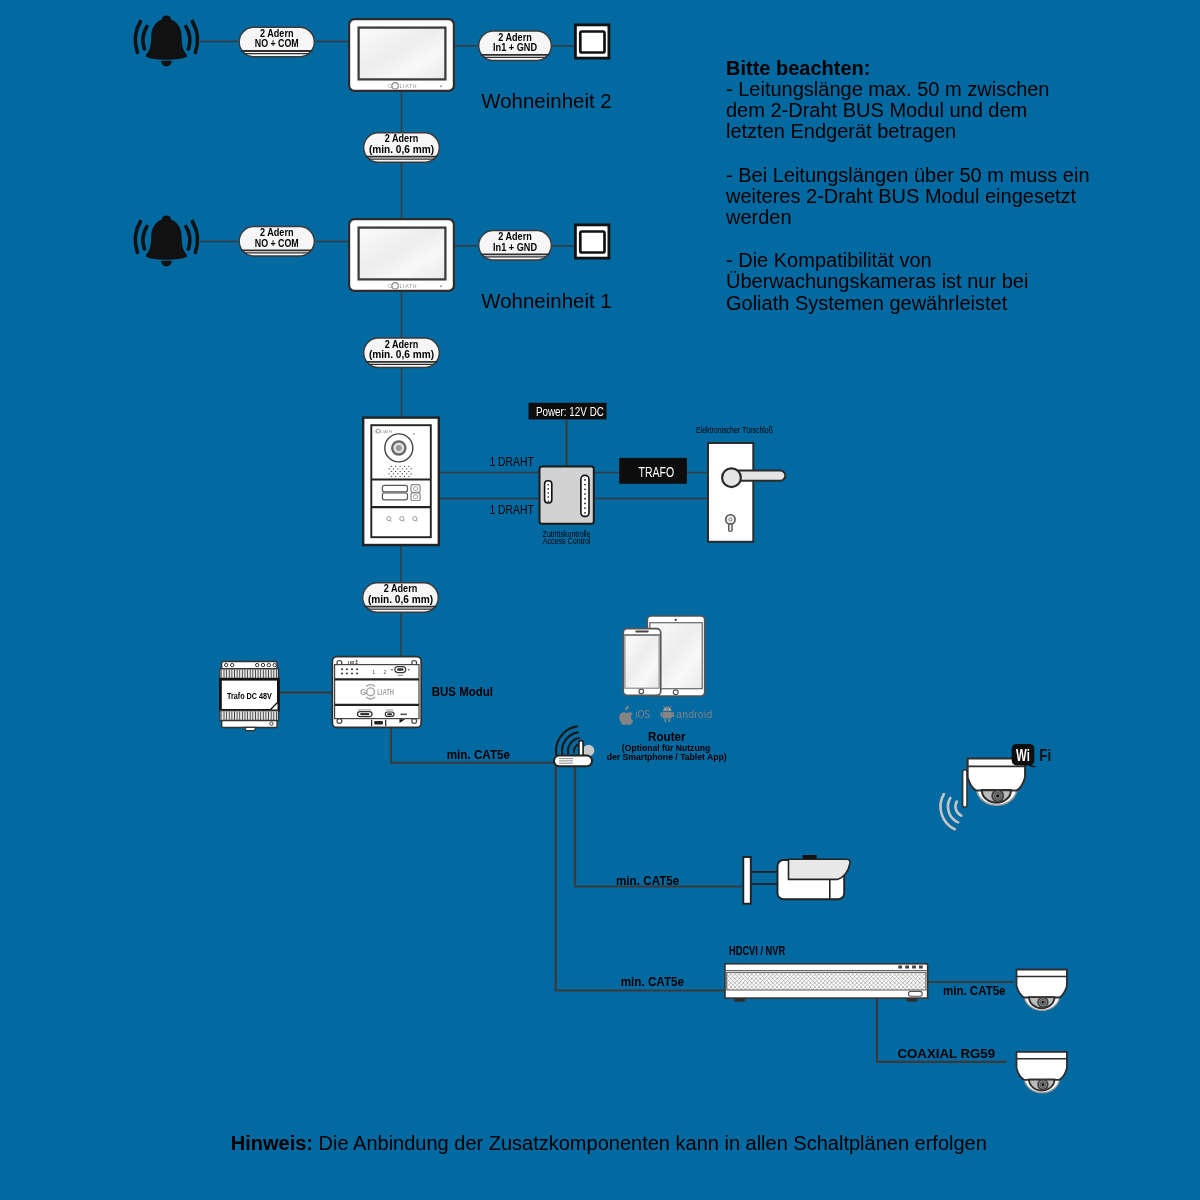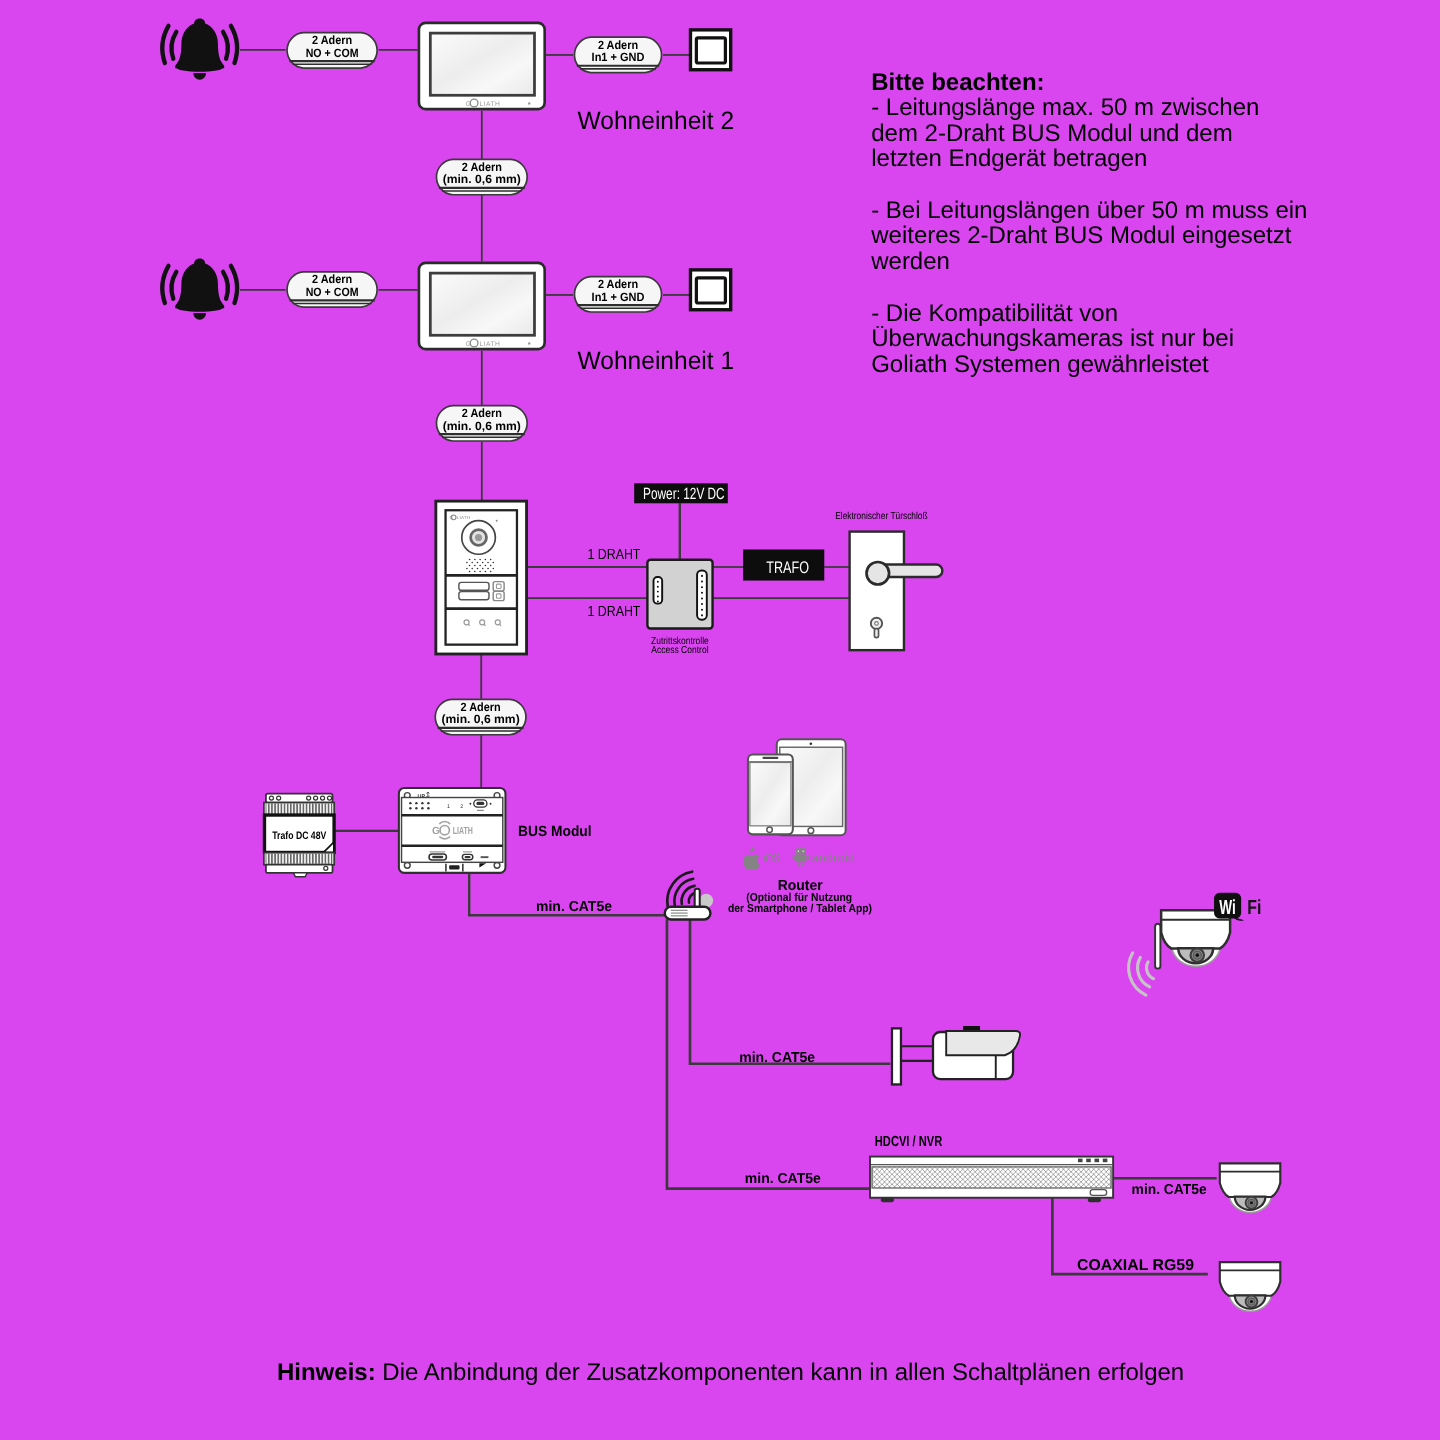--- a/index.html
+++ b/index.html
@@ -1,16 +1,16 @@
 <!DOCTYPE html>
 <html><head>
 <meta charset="utf-8">
 <style>
 html,body{margin:0;padding:0;background:#fff;}
-#page{width:1200px;height:1200px;position:relative;background:#d946ef;overflow:hidden;}
+#page{width:1200px;height:1200px;position:relative;background:#0369a1;overflow:hidden;}
 svg{font-family:"Liberation Sans", sans-serif;-webkit-font-smoothing:antialiased;}
 </style>
 </head>
 <body>
 <div id="page">
 <svg width="1200" height="1200" viewBox="0 0 1200 1200">
 <defs>
 <linearGradient id="scr" x1="0" y1="0" x2="1" y2="1">
 <stop offset="0" stop-color="#fbfbfb"></stop>
           <stop offset="0.45" stop-color="#ededed"></stop>

